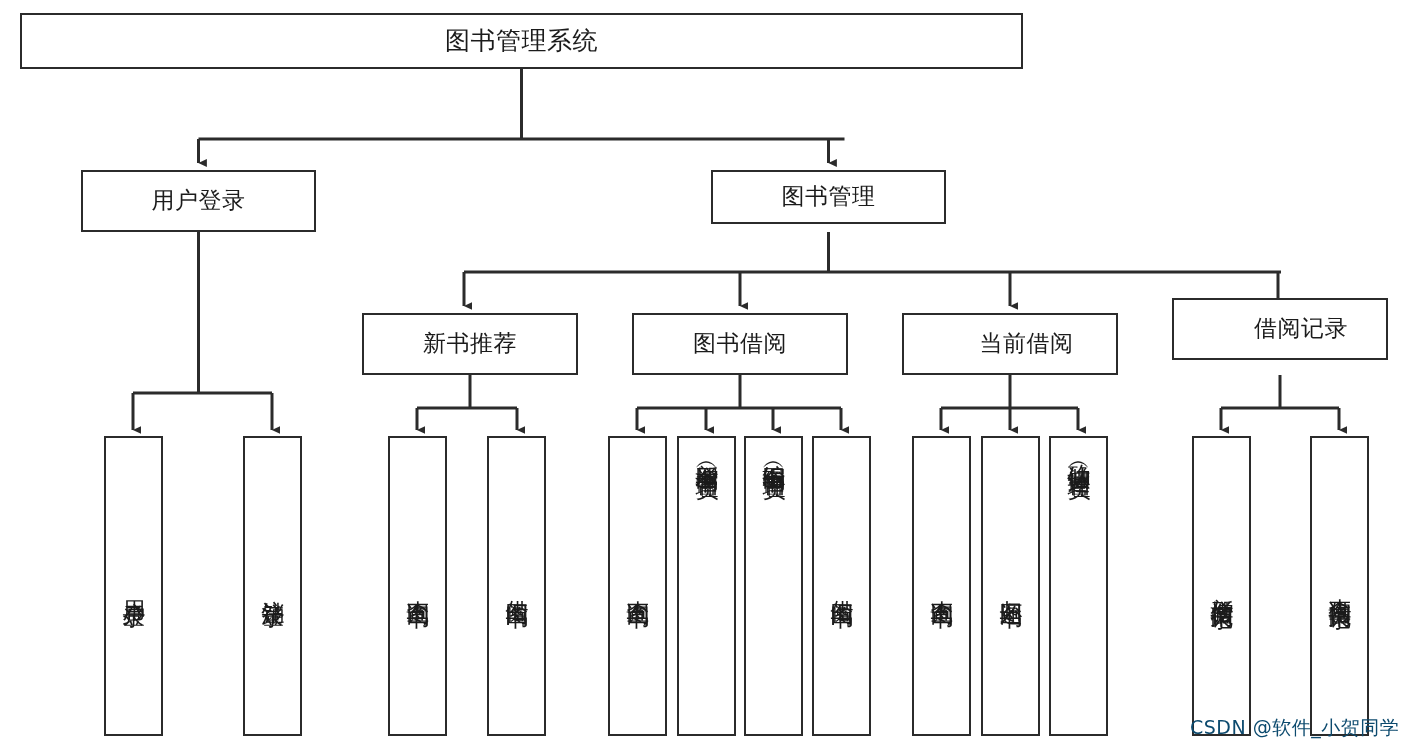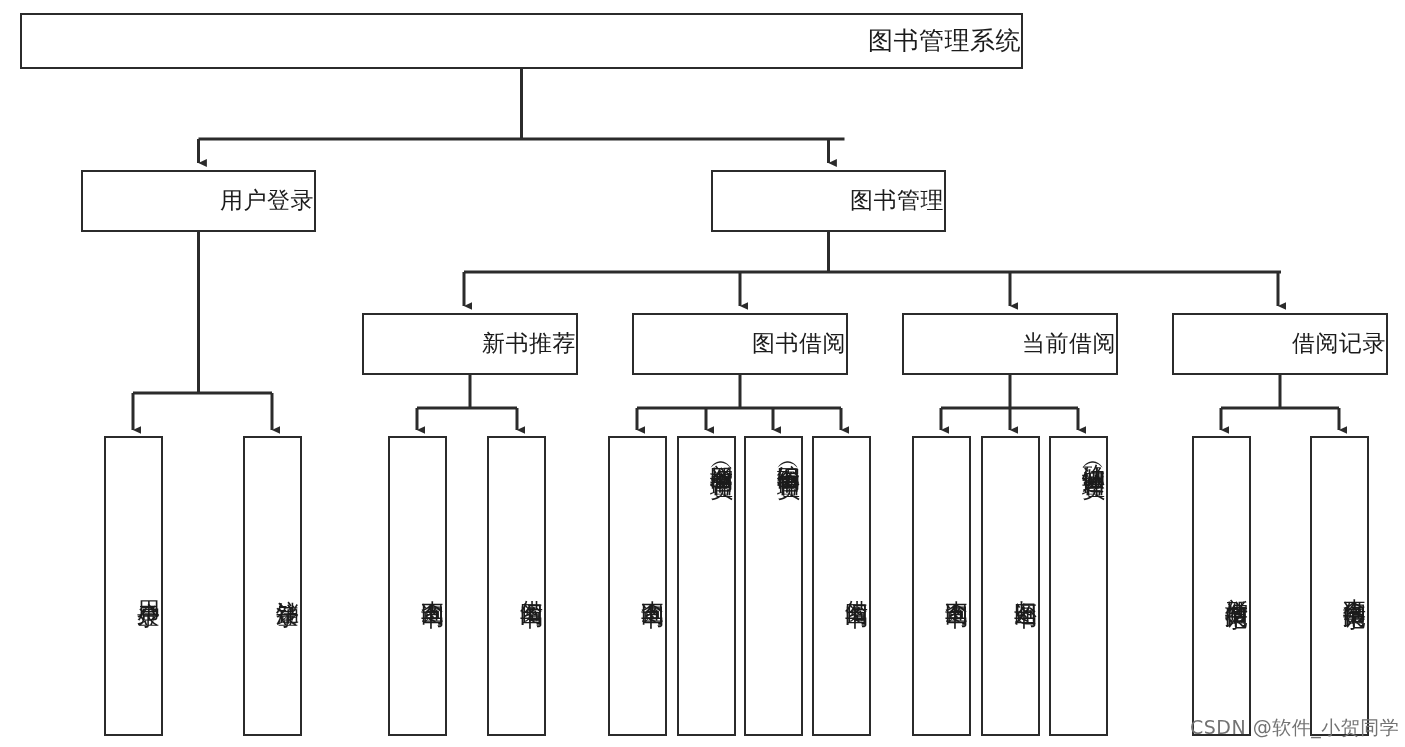--- a/index.html
+++ b/index.html
@@ -25,21 +25,21 @@
     height: 747px;
     pointer-events: none;
   }
   .node {
     position: absolute;
     box-sizing: border-box;
     background: #ffffff;
     border: 2.5px solid #2b2b2b;
     display: flex;
     align-items: center;
-    justify-content: flex-end;
+    justify-content: center;
     color: #1b1b1b;
   }
   .node .node-label {
     display: block;
     text-align: center;
     line-height: 1.18;
     letter-spacing: 0.5px;
   }
   .node-root .node-label { font-size: 25px; }
   .node-l2 .node-label  { font-size: 23px; }
@@ -58,21 +58,21 @@
   }
   .node-leaf.align-mid {
     align-items: center;
     padding-top: 0;
   }
   #watermark {
     position: absolute;
     left: 1190px;
     top: 715px;
     font-size: 19px;
-    color: #737373;
+    color: #0c4a6e;
     white-space: nowrap;
     letter-spacing: 0.5px;
     pointer-events: none;
   }
 </style>
 </head>
 <body>
 
 <div id="diagram-root">
 
@@ -126,34 +126,34 @@
     </g>
   </svg>
 
   <div class="node node-root" style="left:20px; top:13px; width:1003px; height:56px;">
     <span class="node-label">图书管理系统</span>
   </div>
 
   <div class="node node-l2" style="left:81px; top:170px; width:235px; height:62px;">
     <span class="node-label">用户登录</span>
   </div>
-  <div class="node node-l2" style="left:711px; top:170px; width:235px; height:62px;">
+  <div class="node node-l2" style="left:711px; top:170px; width:235px; height:54px;">
     <span class="node-label">图书管理</span>
   </div>
 
   <div class="node node-l3" style="left:632px; top:313px; width:216px; height:62px;">
     <span class="node-label">图书借阅</span>
   </div>
   <div class="node node-l3" style="left:362px; top:313px; width:216px; height:62px;">
     <span class="node-label">新书推荐</span>
   </div>
   <div class="node node-l3" style="left:902px; top:313px; width:216px; height:62px;padding-left:33px;">
     <span class="node-label">当前借阅</span>
   </div>
-  <div class="node node-l3" style="left:1172px; top:313px; width:216px; height:62px;padding-left:42px;">
+  <div class="node node-l3" style="left:1172px; top:298px; width:216px; height:62px;padding-left:42px;">
     <span class="node-label">借阅记录</span>
   </div>
 
   <div class="node node-leaf align-mid" style="left:104px; top:436px; width:59px; height:300px;">
     <span class="node-label">用户登录</span>
   </div>
   <div class="node node-leaf align-mid" style="left:243px; top:436px; width:59px; height:300px;">
     <span class="node-label">注销登录</span>
   </div>
 

